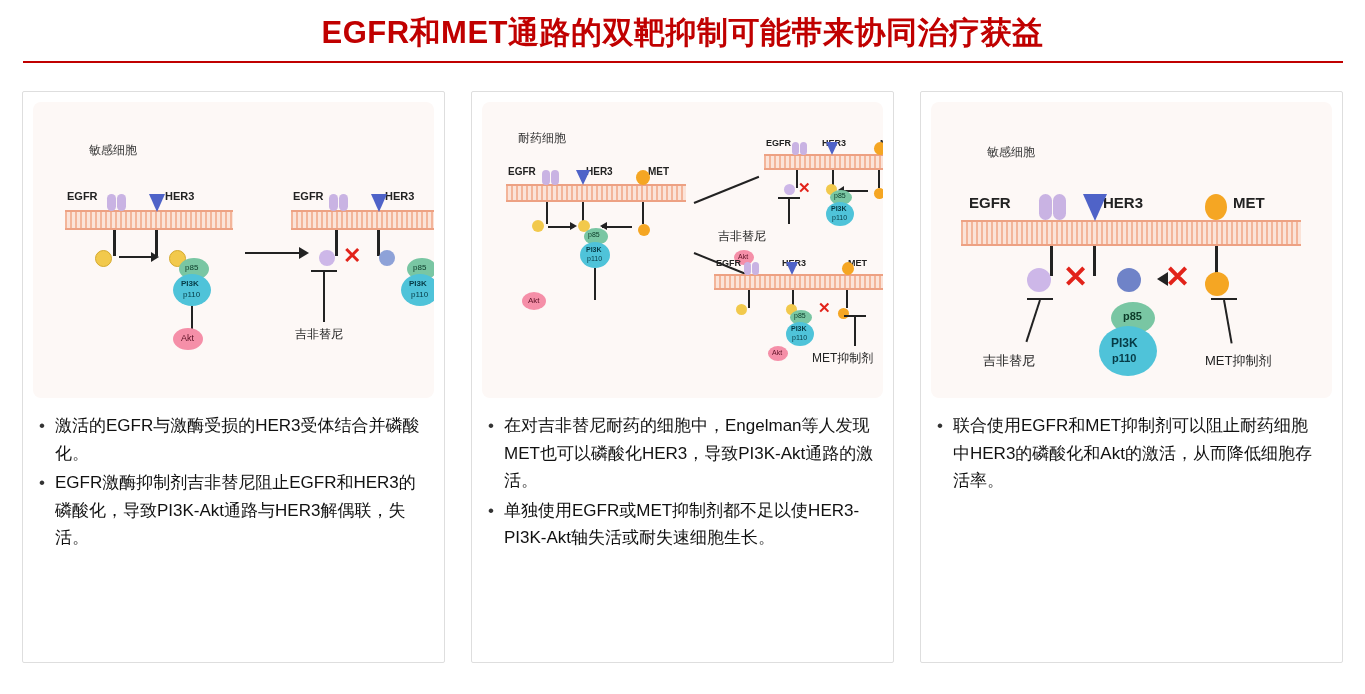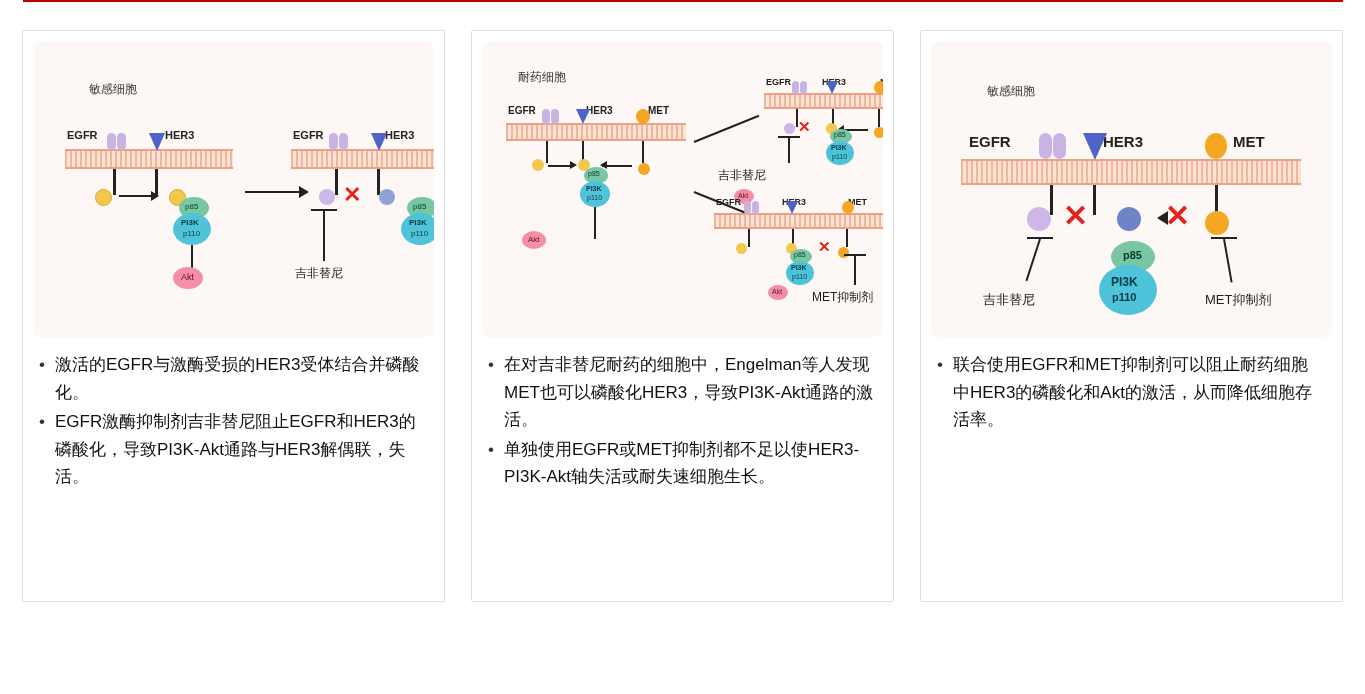--- a/index.html
+++ b/index.html
@@ -125,20 +125,21 @@
   .blob {
     position: absolute;
     border-radius: 50%;
   }
 </style>
 </head>
 <body>
 
 <div class="slide">
 
+  <div class="slide-title">EGFR和MET通路的双靶抑制可能带来协同治疗获益</div>
   <div class="title-rule"></div>
 
   <div class="columns">
 
     <div class="panel">
       <div class="figure">
         <div class="fig-label" style="left:56px; top:40px;">敏感细胞</div>
 
         <div class="membrane" style="left:32px; top:108px; width:168px; height:20px;"></div>
         <div class="rtext" style="left:34px; top:88px; font-size:11px;">EGFR</div>

